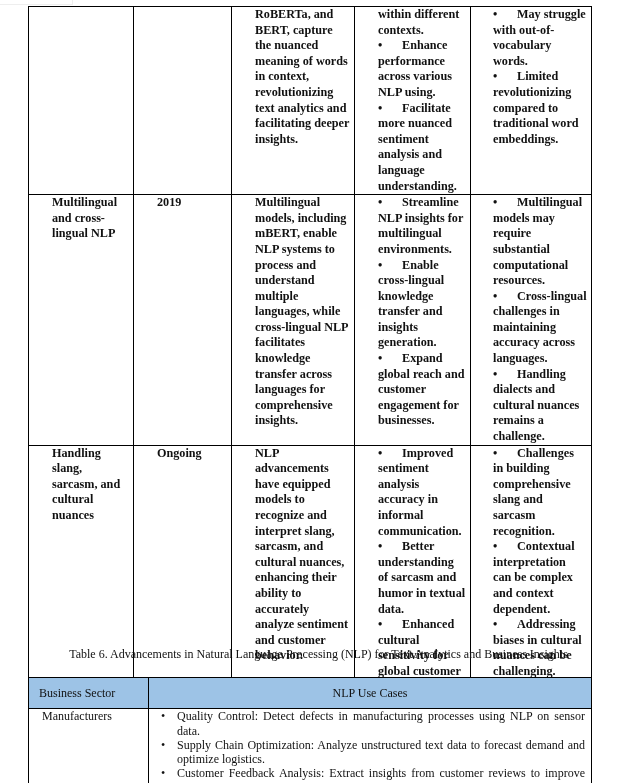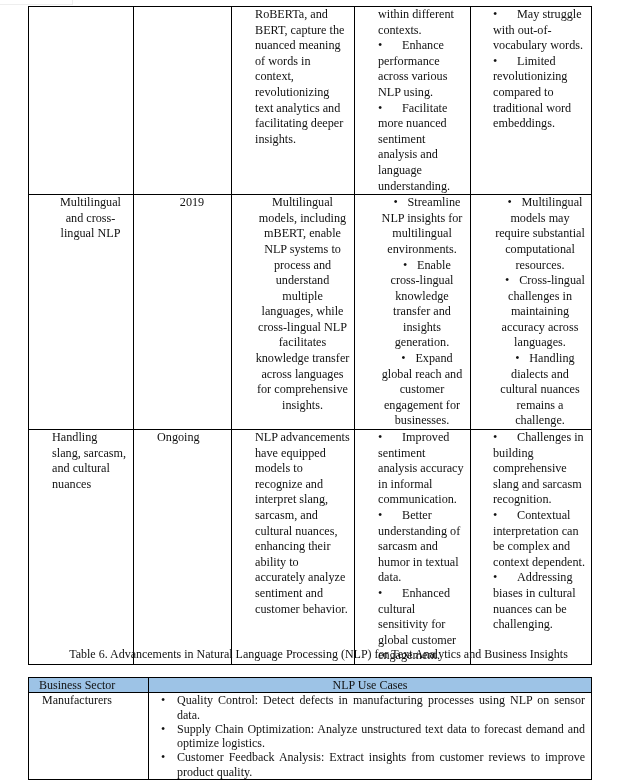--- a/index.html
+++ b/index.html
@@ -1,34 +1,34 @@
 <!DOCTYPE html>
 <html><head>
 <meta charset="utf-8">
 <style>
   html, body { margin:0; padding:0; background:#ffffff; }
   body { width:621px; height:783px; position:relative; overflow:hidden;
          font-family:"Liberation Serif", "DejaVu Serif", serif; color:#111; font-size:12px; }
   .artifact { position:absolute; left:0; top:0; width:72px; height:4px; border-bottom:1px solid #eeeeee; border-right:1px solid #eeeeee; }
 
-  table.t1 { position:absolute; left:28px; top:6px; border-collapse:collapse; table-layout:fixed; width:563px; }
+  table.t1 { position:absolute; left:28px; top:6px; border-collapse:collapse; table-layout:fixed; width:563px;font-weight:bold; }
   table.t1 td { border:1px solid #000; vertical-align:top; padding:0 4px 0 23px; line-height:15.6px; font-size:12.2px; }
   table.t1 tr.r0 td { height:168px; }
-  table.t1 tr.r1 td { height:233px;text-align:center; }
+  table.t1 tr.r1 td { height:233px; }
   table.t1 tr.r2 td { height:234px; }
   table.t1 td.c5 { padding-left:22px;margin-top:24px; }
   .bl { display:block; }
   .bl .dot { display:inline-block; width:24px; }
   .cont { display:block; }
 
   .caption { position:absolute; left:8px; width:621px; top:647px; text-align:center; font-size:12px; line-height:15px; }
 
   table.t2 { position:absolute; left:28px; top:677px; border-collapse:collapse; table-layout:fixed; width:563px; }
   table.t2 td { border:1px solid #000; vertical-align:top; font-size:12px; line-height:14.3px; }
-  table.t2 tr.head td { background:#9dc3e6; text-align:center; height:14px; padding:0; }
+  table.t2 tr.head td { background:#9dc3e6; text-align:center; height:14px; padding:8px; }
   table.t2 tr.head td.sector { text-align:left; padding-left:10px; }
   table.t2 td.sector-cell { padding:0 0 0 13px; }
   table.t2 td.uses { padding:0 6px 0 12px; }
   ul.uses { list-style:none; margin:0; padding:0; }
   ul.uses li { position:relative; padding-left:16px; text-align:justify; }
   ul.uses li .dot { position:absolute; left:0; top:0; }
 </style>
 </head>
 <body>
 

